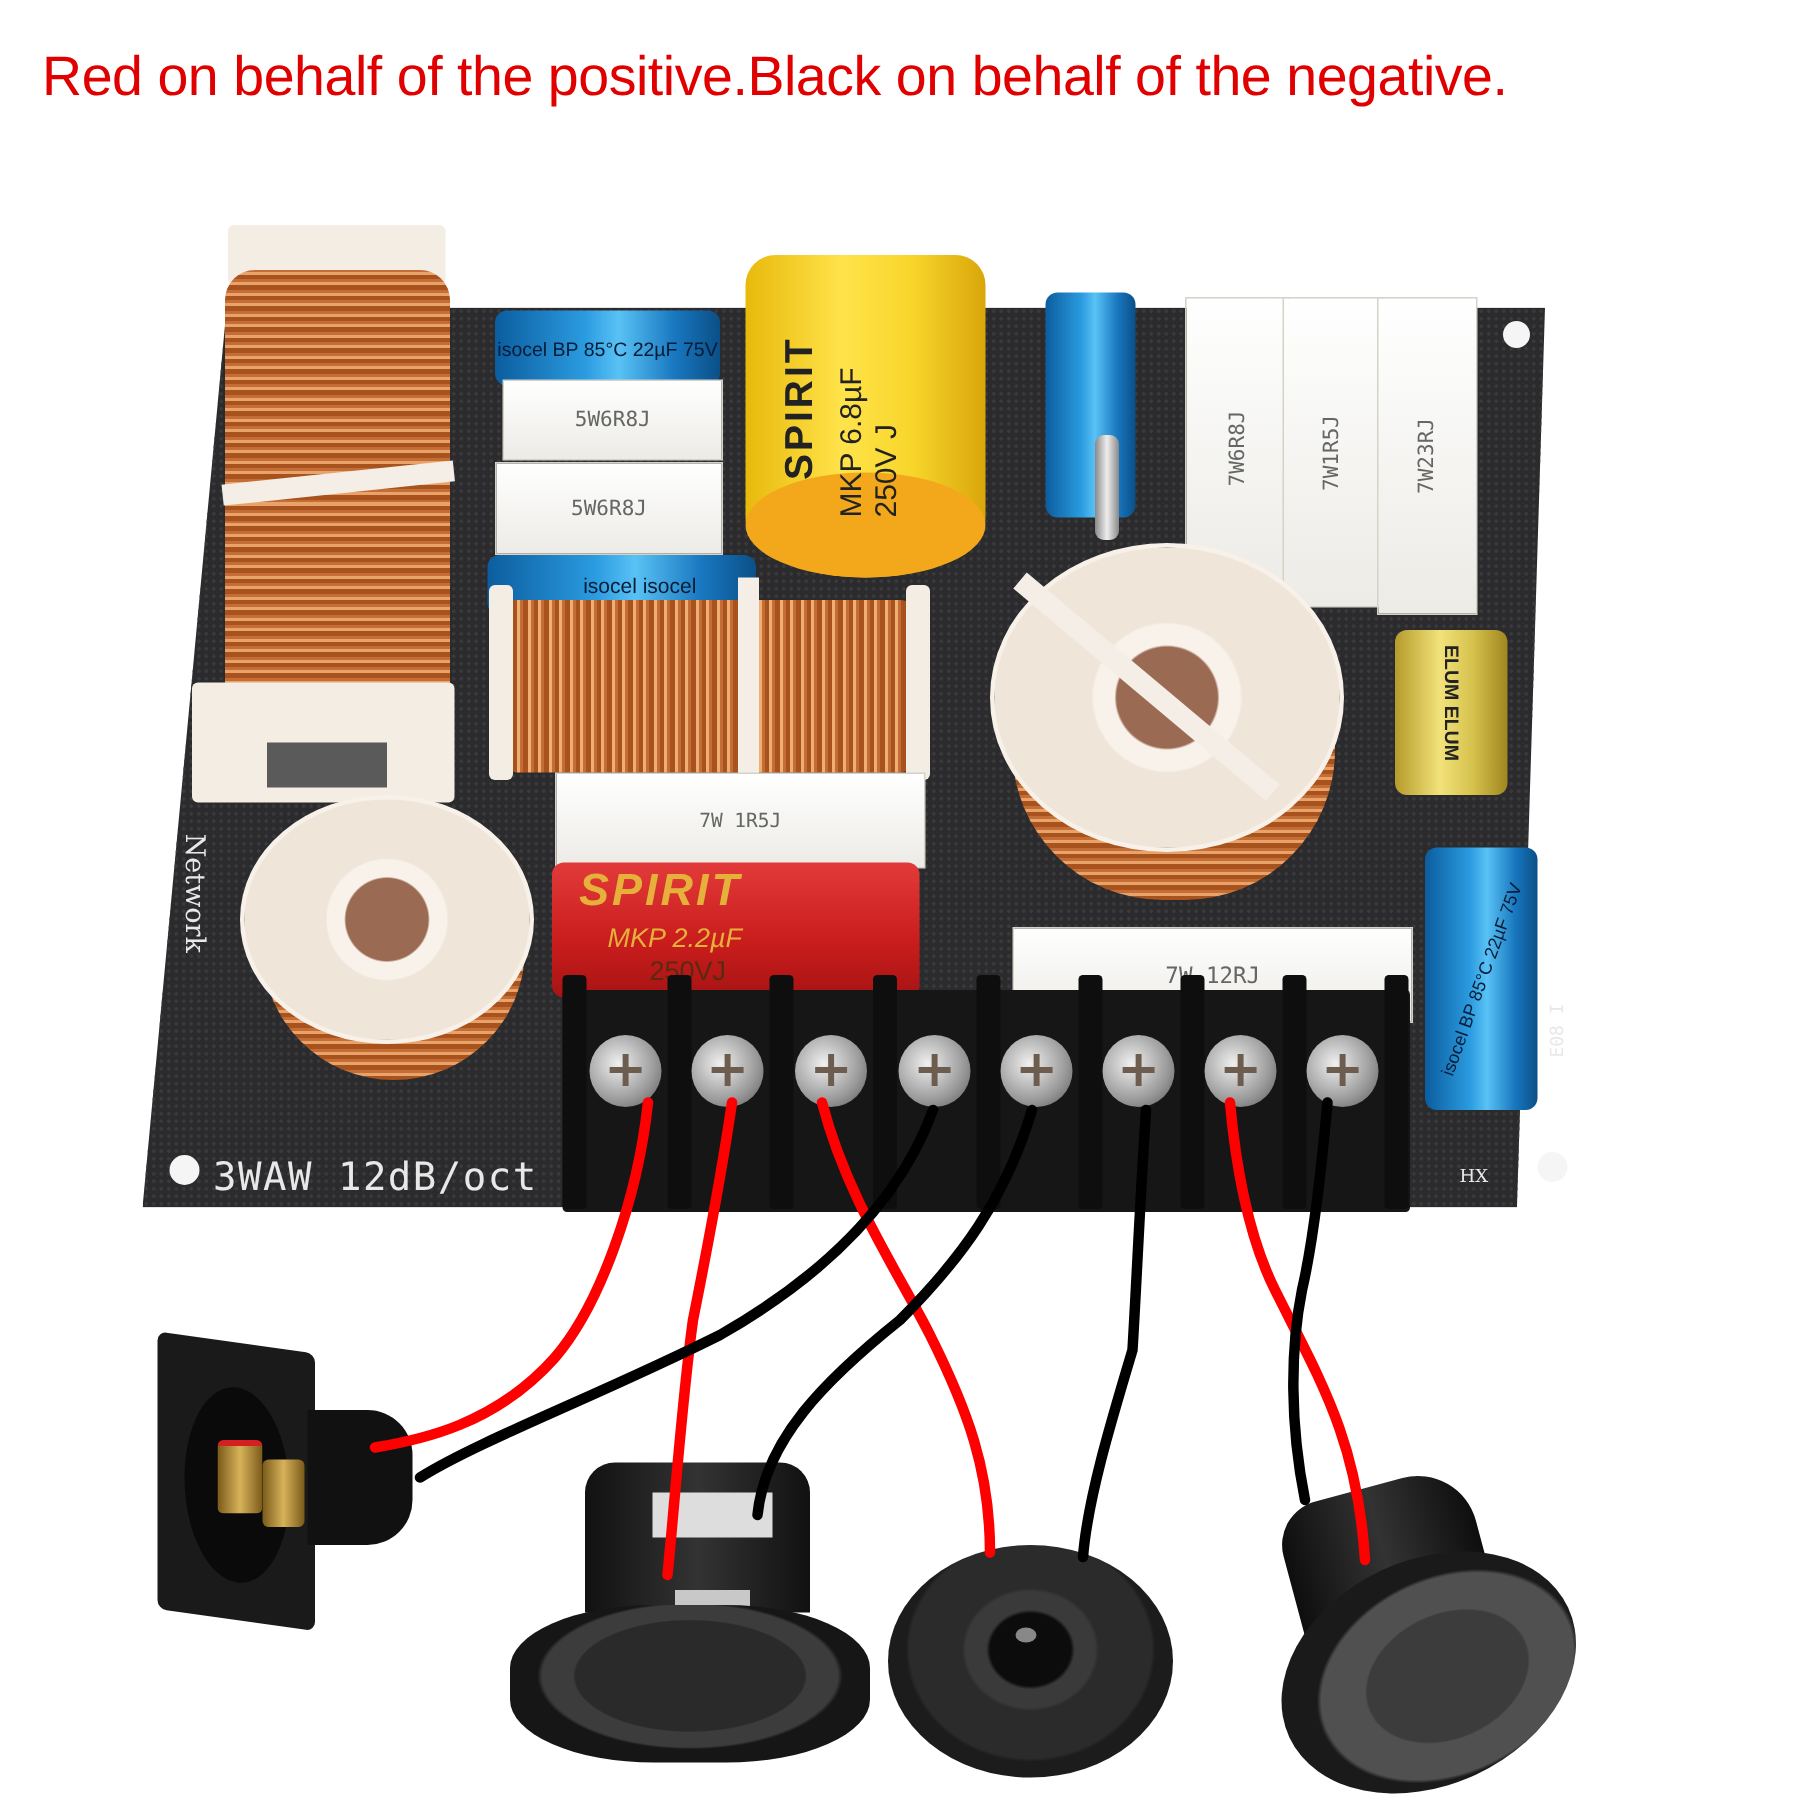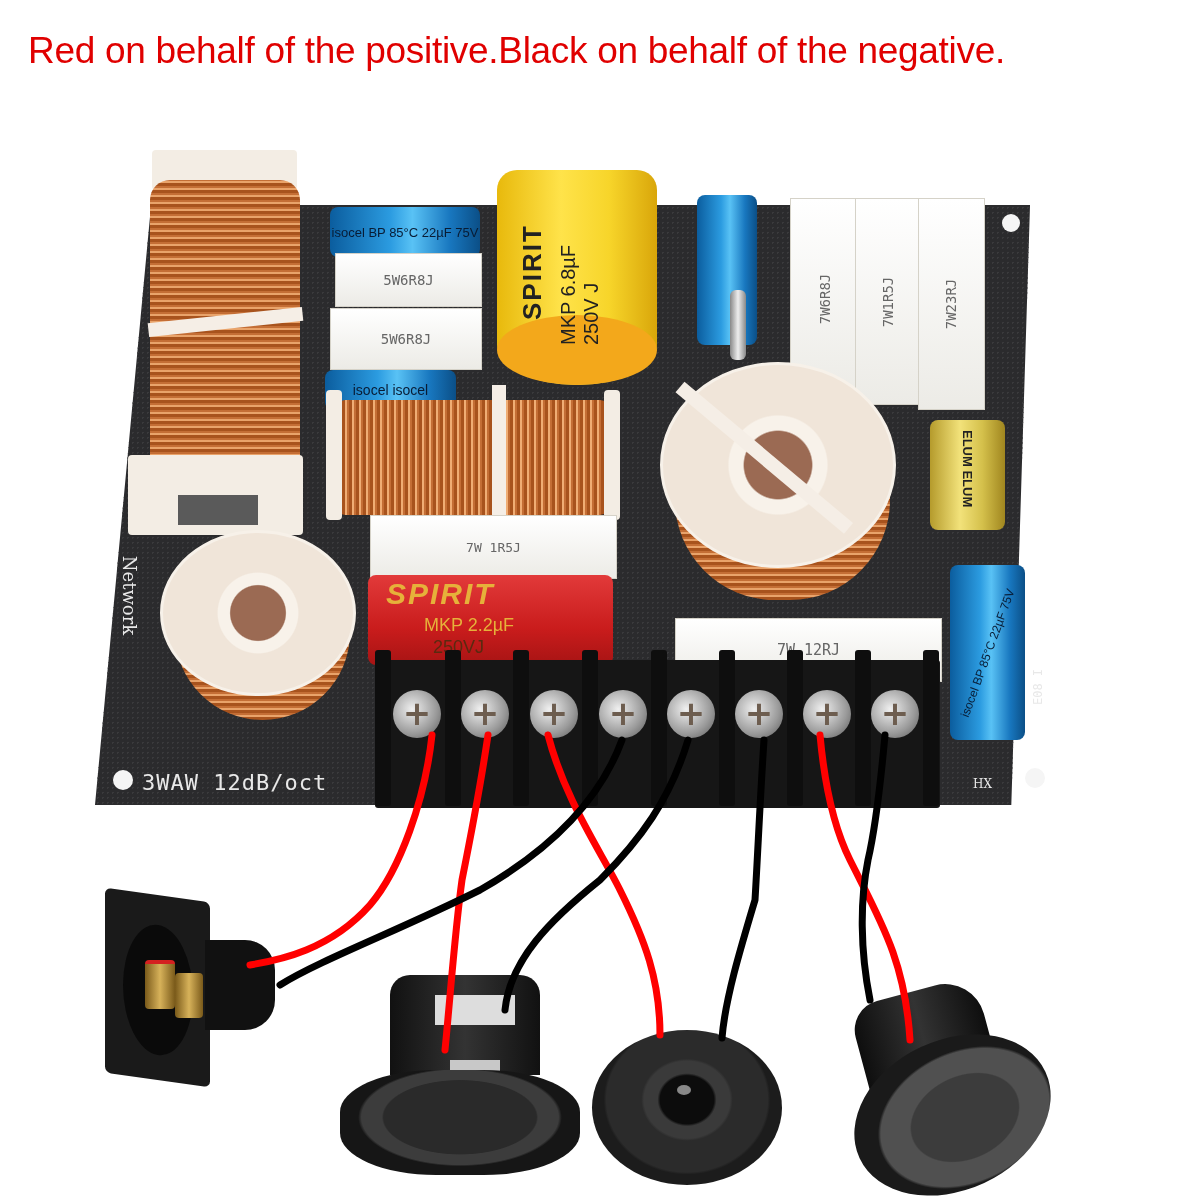--- a/index.html
+++ b/index.html
@@ -30,33 +30,33 @@
 <body>
 
 <div class="caption">Red on behalf of the positive.Black on behalf of the negative.</div>
 
 <div class="board"></div>
 <div class="hole" style="left:1002px;top:214px;width:18px;height:18px;"></div>
 <div class="hole" style="left:158px;top:222px;width:14px;height:14px;"></div>
 <div class="hole" style="left:113px;top:770px;width:20px;height:20px;"></div>
 <div class="hole" style="left:1025px;top:768px;width:20px;height:20px;"></div>
 
-<div class="pcb-text" style="left:142px;top:770px;font-size:22px;letter-spacing:1px;">3WAW 12dB/oct</div>
+<div class="pcb-text" style="left:142px;top:770px;font-size:26px;letter-spacing:1px;">3WAW 12dB/oct</div>
 <div class="pcb-text" style="left:90px;top:585px;font-size:18px;transform:rotate(90deg);font-family:'DejaVu Serif',serif;">Network</div>
 <div class="pcb-text" style="left:973px;top:777px;font-size:12px;font-family:'DejaVu Serif',serif;">HX</div>
 <div class="pcb-text" style="left:1020px;top:680px;font-size:12px;transform:rotate(-90deg);">E08 I</div>
 
 <div class="abs bobbin" style="left:152px;top:150px;width:145px;height:40px;"></div>
 <div class="abs copper" style="left:150px;top:180px;width:150px;height:300px;border-radius:20px;"></div>
 <div class="abs" style="left:148px;top:315px;width:155px;height:14px;background:#f5eee6;transform:rotate(-6deg);"></div>
 <div class="abs bobbin" style="left:128px;top:455px;width:175px;height:80px;"></div>
 <div class="abs" style="left:178px;top:495px;width:80px;height:30px;background:#5a5a5a;"></div>
 
 <div class="abs cap-blue" style="left:330px;top:207px;width:150px;height:50px;font-size:13px;">isocel  BP 85°C  22µF 75V</div>
-<div class="abs cap-blue" style="left:325px;top:370px;width:131px;height:40px;font-size:14px;">isocel  isocel</div>
+<div class="abs cap-blue" style="left:325px;top:370px;width:155px;height:40px;font-size:14px;padding-left:24px;">isocel  isocel</div>
 
 <div class="abs resistor" style="left:335px;top:253px;width:145px;height:52px;font-size:14px;">5W6R8J</div>
 <div class="abs resistor" style="left:330px;top:308px;width:150px;height:60px;font-size:14px;">5W6R8J</div>
 
 <div class="abs" style="left:497px;top:170px;width:160px;height:215px;background:linear-gradient(90deg,#e8b90c,#ffe34a 40%,#f7d52a 70%,#d9a60a);border-radius:20px 20px 80px 80px / 20px 20px 40px 40px;">
   <div style="position:absolute;left:0;bottom:0;width:160px;height:70px;border-radius:50%;background:#f3a81b;"></div>
   <div style="position:absolute;left:20px;top:40px;transform:rotate(-90deg) translate(-110px,0);transform-origin:left top;font-family:'Liberation Sans',sans-serif;color:#222;">
     <div style="font-size:26px;font-weight:bold;letter-spacing:2px;">SPIRIT</div>
   </div>
   <div style="position:absolute;left:60px;top:175px;transform:rotate(-90deg);transform-origin:left top;font-family:'Liberation Sans',sans-serif;color:#222;white-space:nowrap;">
@@ -86,21 +86,21 @@
 <div class="abs copper" style="left:675px;top:470px;width:215px;height:130px;border-radius:0 0 100px 100px;"></div>
 <div class="spool" style="left:660px;top:362px;width:230px;height:200px;"></div>
 <div class="abs" style="left:680px;top:380px;width:220px;height:14px;background:#f5eee6;transform:rotate(40deg);transform-origin:left center;"></div>
 
 <div class="abs copper" style="left:175px;top:610px;width:175px;height:110px;border-radius:0 0 90px 90px;"></div>
 <div class="spool" style="left:160px;top:530px;width:190px;height:160px;"></div>
 
 <div class="abs resistor" style="left:370px;top:515px;width:245px;height:62px;font-size:13px;">7W 1R5J</div>
 <div class="abs" style="left:368px;top:575px;width:245px;height:90px;background:linear-gradient(#e23a3a,#c91c1c 60%,#a71414);border-radius:8px;">
   <div style="position:absolute;left:18px;top:2px;font-family:'Liberation Sans',sans-serif;font-size:30px;font-weight:bold;font-style:italic;color:#e6b13a;letter-spacing:2px;">SPIRIT</div>
-  <div style="position:absolute;left:56px;top:40px;font-family:'Liberation Sans',sans-serif;font-size:18px;color:#e6b13a;">MKP 2.2µF</div>
+  <div style="position:absolute;left:37px;top:40px;font-family:'Liberation Sans',sans-serif;font-size:18px;color:#e6b13a;font-style:italic;">MKP 2.2µF</div>
   <div style="position:absolute;left:65px;top:62px;font-family:'Liberation Sans',sans-serif;font-size:18px;color:#5a2a10;">250VJ</div>
 </div>
 
 <div class="abs resistor" style="left:675px;top:618px;width:265px;height:62px;font-size:15px;">7W 12RJ</div>
 
 <div class="abs" style="left:930px;top:420px;width:75px;height:110px;background:linear-gradient(90deg,#b59b2c,#f2e27a 40%,#d4c04b 70%,#a0861f);border-radius:8px;">
   <div style="position:absolute;left:45px;top:10px;transform:rotate(90deg);transform-origin:left top;font-family:'Liberation Sans',sans-serif;font-weight:bold;font-size:13px;color:#222;white-space:nowrap;">ELUM ELUM</div>
 </div>
 <div class="abs cap-blue" style="left:950px;top:565px;width:75px;height:175px;">
   <span style="transform:rotate(-70deg);font-size:12px;white-space:nowrap;">isocel  BP 85°C  22µF 75V</span>

